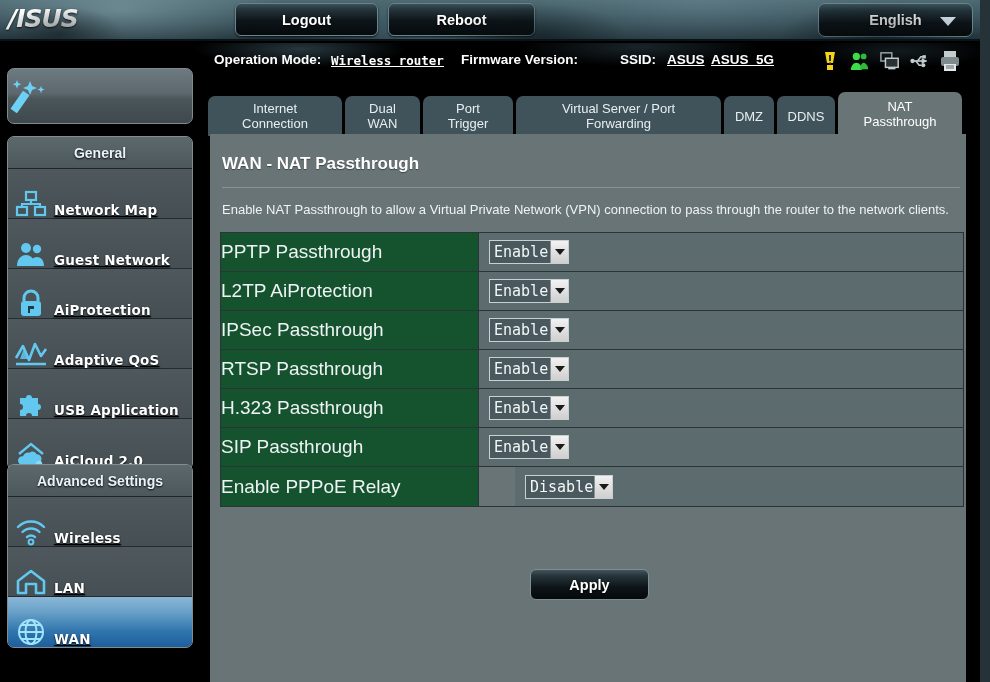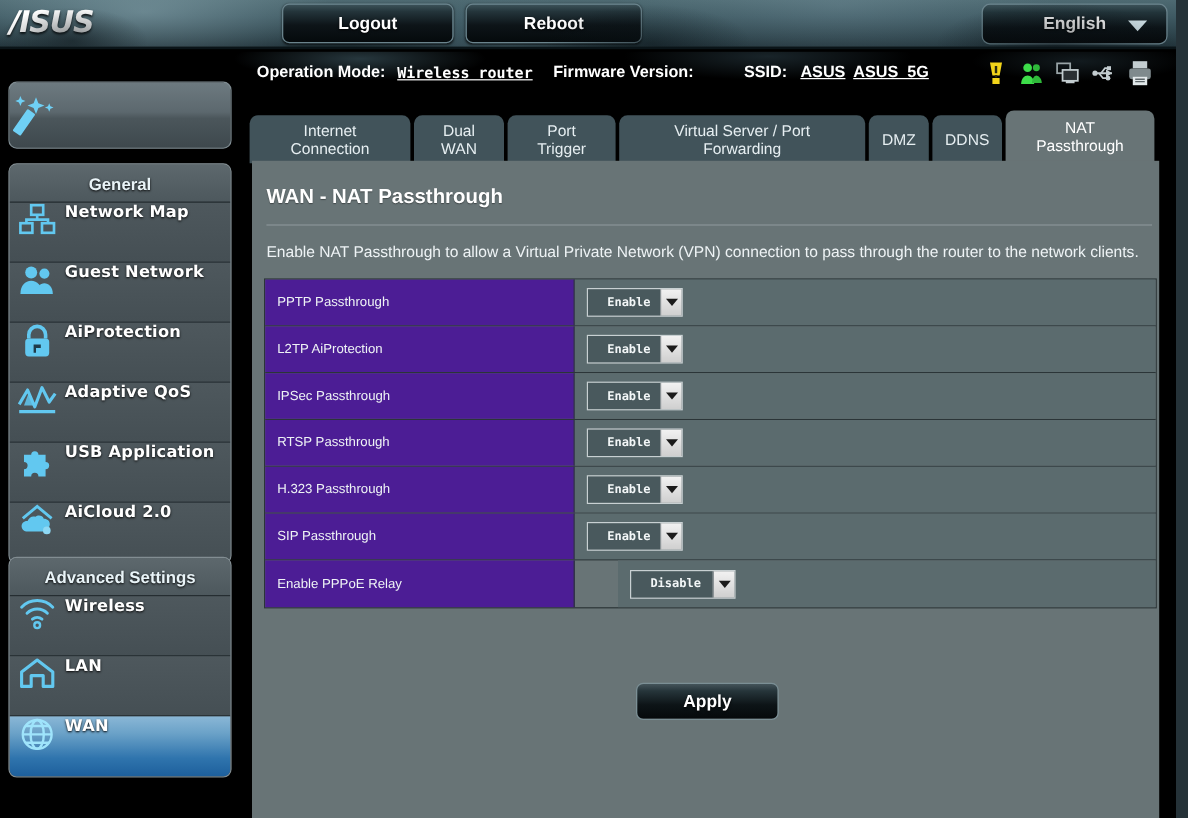--- a/index.html
+++ b/index.html
@@ -105,24 +105,24 @@
   }
   #grp-general{ top:76px; }
   #grp-advanced{ top:404px; }
   .grp-title{
     height:32px; background:linear-gradient(180deg,#5d686d 0%,#4d585d 100%);
     color:#e9f4f8; font-weight:bold; font-size:14px;
     display:flex; align-items:center; justify-content:center;
     border-bottom:1px solid #1d2528; text-shadow:0 1px 2px #000;
   }
   .nav-item{
-    height:50px; display:flex; align-items:flex-start;
+    height:50px; display:flex; align-items:flex-end;
     border-bottom:1px solid #232c30;
     background:linear-gradient(180deg,#4e585d 0%,#454f54 100%);
-    cursor:pointer; position:relative;
+    cursor:pointer; position:relative;text-decoration:underline;
   }
   .nav-item:last-child{ border-bottom:none; }
   .nav-item .ic{ width:46px; display:flex; align-items:center; justify-content:center; }
   .nav-item .label{ color:#fff; font-weight:bold; font-size:13.5px; text-shadow:0 1px 2px #000;
                     font-family:"DejaVu Sans", sans-serif; letter-spacing:.2px;}
   .nav-item.active{
     background:linear-gradient(180deg,#8ab7d6 0%,#6ba2c8 28%,#2f74ad 70%,#1d5f9c 100%);
   }
   .nav-item.active .arrow{
     position:absolute; right:-20px; top:9px;
@@ -153,34 +153,34 @@
   .rule{ position:absolute; left:12px; top:53px; width:738px; height:1px; background:#8a9497; }
   .panel-desc{ position:absolute; left:12px; top:68px; width:740px; color:#eef3f5; font-size:13px; }
 
   .table{
     position:absolute; left:10px; top:98px; width:744px;
     border:1px solid #2b3538; border-collapse:collapse;
   }
   .trow{ display:flex; height:39px; border-bottom:1px solid #2b3538; }
   .trow:last-child{ border-bottom:none;gap:36px; }
   .tcell-label{
-    width:258px; background:#4c1d95; color:#eef3f5; font-size:11px;
-    display:flex; align-items:center; padding-left:10px;
+    width:258px; background:#14532d; color:#eef3f5; font-size:19px;
+    display:flex; align-items:center; padding-left:0;
     border-right:1px solid #2b3538;
   }
   .tcell-val{ flex:1; background:#5b6b6e; display:flex; align-items:center; padding-left:10px; }
 
   .sel{
     position:relative; height:24px; width:80px;
     background:#49595d; border:1px solid #c8d0d2;
     display:flex; align-items:center; cursor:pointer;
   }
   .sel .txt{
-    font-family:"DejaVu Sans Mono", monospace; font-size:10px; color:#f2f6f7;
-    padding-left:16px; white-space:nowrap;font-weight:bold;
+    font-family:"DejaVu Sans Mono", monospace; font-size:15px; color:#f2f6f7;
+    padding-left:4px; white-space:nowrap;
   }
   .sel .btn{
     position:absolute; right:0; top:0; width:18px; height:22px;
     background:linear-gradient(180deg,#f2f2f2 0%, #cfcfcf 100%);
     border-left:1px solid #8b9396;
     display:flex; align-items:center; justify-content:center;
   }
   .sel .btn i{
     width:0;height:0;border-left:5px solid transparent;border-right:5px solid transparent;
     border-top:6px solid #1b1b1b; display:block;

